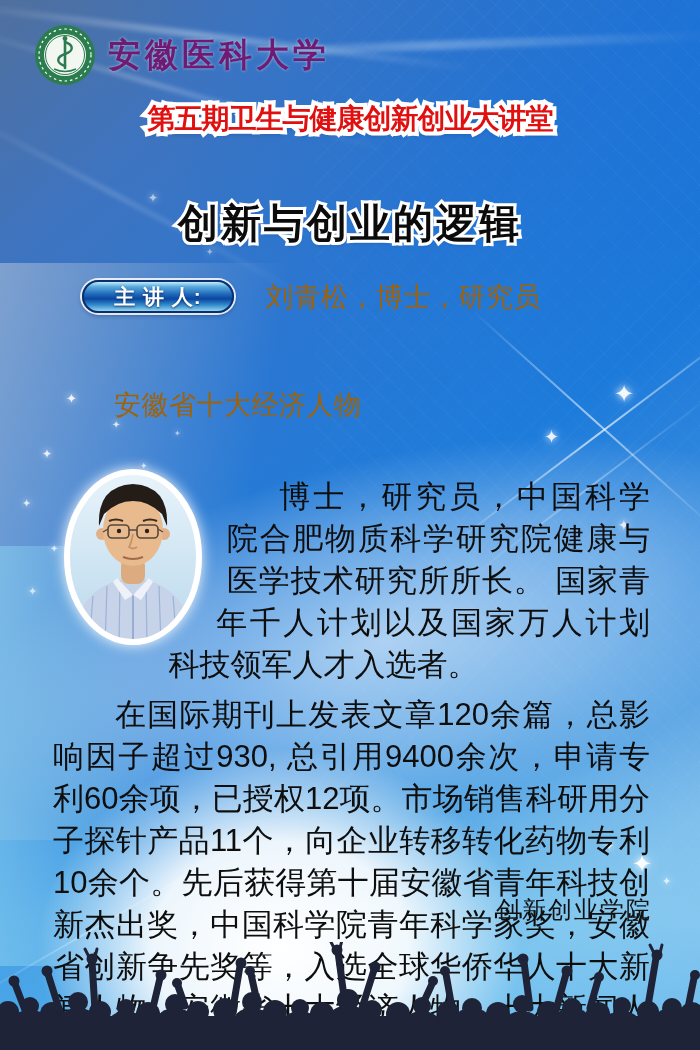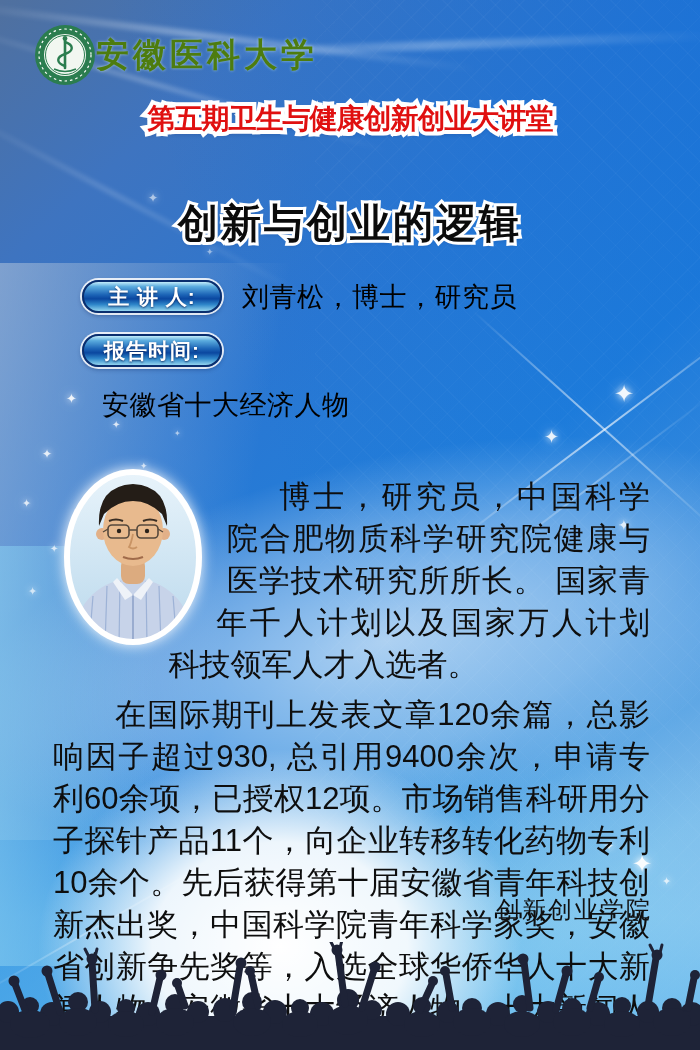--- a/index.html
+++ b/index.html
@@ -35,46 +35,46 @@
   .streak.s4{left:-80px;top:200px;width:420px;height:5px;transform:rotate(28deg);opacity:.3;}
   .beam{position:absolute;z-index:3;background:linear-gradient(90deg,rgba(255,255,255,0),rgba(255,255,255,.85) 50%,rgba(255,255,255,0));height:2px;}
   .beam.b1{left:410px;top:432px;width:380px;transform:rotate(-37deg);opacity:.8;}
   .beam.b2{left:430px;top:420px;width:330px;transform:rotate(42deg);opacity:.7;}
   .beam.b3{left:440px;top:486px;width:300px;transform:rotate(-37deg);opacity:.4;}
   .beam.b4{left:-60px;top:930px;width:300px;transform:rotate(-30deg);opacity:.35;}
   .sparkle{position:absolute;z-index:4;color:#fff;line-height:1;
     text-shadow:0 0 6px rgba(255,255,255,.95),0 0 14px rgba(255,255,255,.6);}
   
   .header{position:absolute;left:34px;top:24px;z-index:10;display:flex;align-items:center;}
-  .uni-name{margin-left:0;font-family:"Liberation Serif","DejaVu Serif",serif;
-    font-weight:bold;font-size:33px;letter-spacing:4px;color:#4d7c0f;
+  .uni-name{margin-left:12px;font-family:"Liberation Serif","DejaVu Serif",serif;
+    font-weight:bold;font-size:33px;letter-spacing:4px;color:#701a75;
     text-shadow:0 0 3px rgba(230,255,240,.6);}
   
   .outline-wrap{position:absolute;left:0;width:100%;text-align:center;z-index:10;}
   .outline-wrap .layer{display:block;white-space:nowrap;}
   .outline-wrap .t-stroke{position:absolute;left:0;right:0;top:0;color:#fff;
     -webkit-text-stroke:8px #ffffff;text-shadow:0 3px 5px rgba(10,20,80,.45);}
   .outline-wrap .t-fill{position:relative;}
   .main-title{top:100px;font-size:28px;font-weight:900;letter-spacing:-1px;}
   .main-title .t-fill{color:#e01010;}
   .subtitle{top:196px;font-family:"Liberation Serif","DejaVu Serif",serif;
     font-size:40px;font-weight:900;letter-spacing:3px;}
   .subtitle .t-stroke{-webkit-text-stroke:6px #ffffff;text-shadow:0 2px 4px rgba(10,20,80,.35);}
   .subtitle .t-fill{color:#0b0b0b;}
   
   .info-rows{position:absolute;left:82px;top:280px;z-index:10;}
   .info-row{display:flex;align-items:center;margin-bottom:21px;height:33px;}
-  .pill{width:140px;height:33px;border-radius:17px;flex:0 0 auto;
+  .pill{width:152px;height:33px;border-radius:17px;flex:0 0 auto;
     background:linear-gradient(180deg,#c2ecfa 0%,#5aabde 16%,#1c64b6 44%,#0a47a0 58%,#2f87ca 78%,#93d4ee 100%);
     border:2px solid #0a2e6e;
     box-shadow:0 0 0 2px rgba(255,255,255,.85),0 2px 5px rgba(5,20,70,.45);
     display:flex;align-items:center;justify-content:center;
     color:#fff;font-weight:bold;font-size:21px;letter-spacing:1px;
     text-shadow:0 1px 2px rgba(5,20,70,.7);}
-  .info-value{margin-left:20px;font-size:27px;color:#000000;font-weight:500;letter-spacing:.5px;}
+  .info-value{margin-left:32px;font-size:27px;color:#a16207;font-weight:500;letter-spacing:.5px;}
   
   .speaker{position:absolute;left:45px;top:468px;width:613px;z-index:10;color:#0e0e0e;}
   .photo{float:left;width:140px;height:178px;margin:0 24px 4px 18px;
     shape-outside:ellipse(50% 50% at 50% 50%);
     filter:drop-shadow(0 0 7px rgba(255,255,255,.95));}
   .speaker-name{font-family:"Liberation Serif","DejaVu Serif",serif;
     font-size:30px;font-weight:900;letter-spacing:16px;line-height:42px;margin-left:30px;}
   .bio p{margin:8px;font-size:31px;line-height:42px;text-align:justify;text-indent:2em;}
   .organizer{position:absolute;right:48px;top:894px;z-index:10;
     font-size:24px;color:#111;letter-spacing:2px;}
@@ -146,21 +146,20 @@
     <span class="layer t-stroke">创新与创业的逻辑</span>
     <span class="layer t-fill">创新与创业的逻辑</span>
   </div>
 
   <div class="info-rows">
     <div class="info-row">
       <div class="pill">主 讲 人:</div>
       <div class="info-value">刘青松，博士，研究员</div>
     </div>
     <div class="info-row">
-      <div class="pill">报告时间:</div>
     </div>
     <div class="info-row">
       <div class="info-value">安徽省十大经济人物</div>
     </div>
   </div>
 
   <div class="speaker">
     <svg class="photo" viewBox="0 0 140 178">
       <defs>
         <clipPath id="ovalClip">

